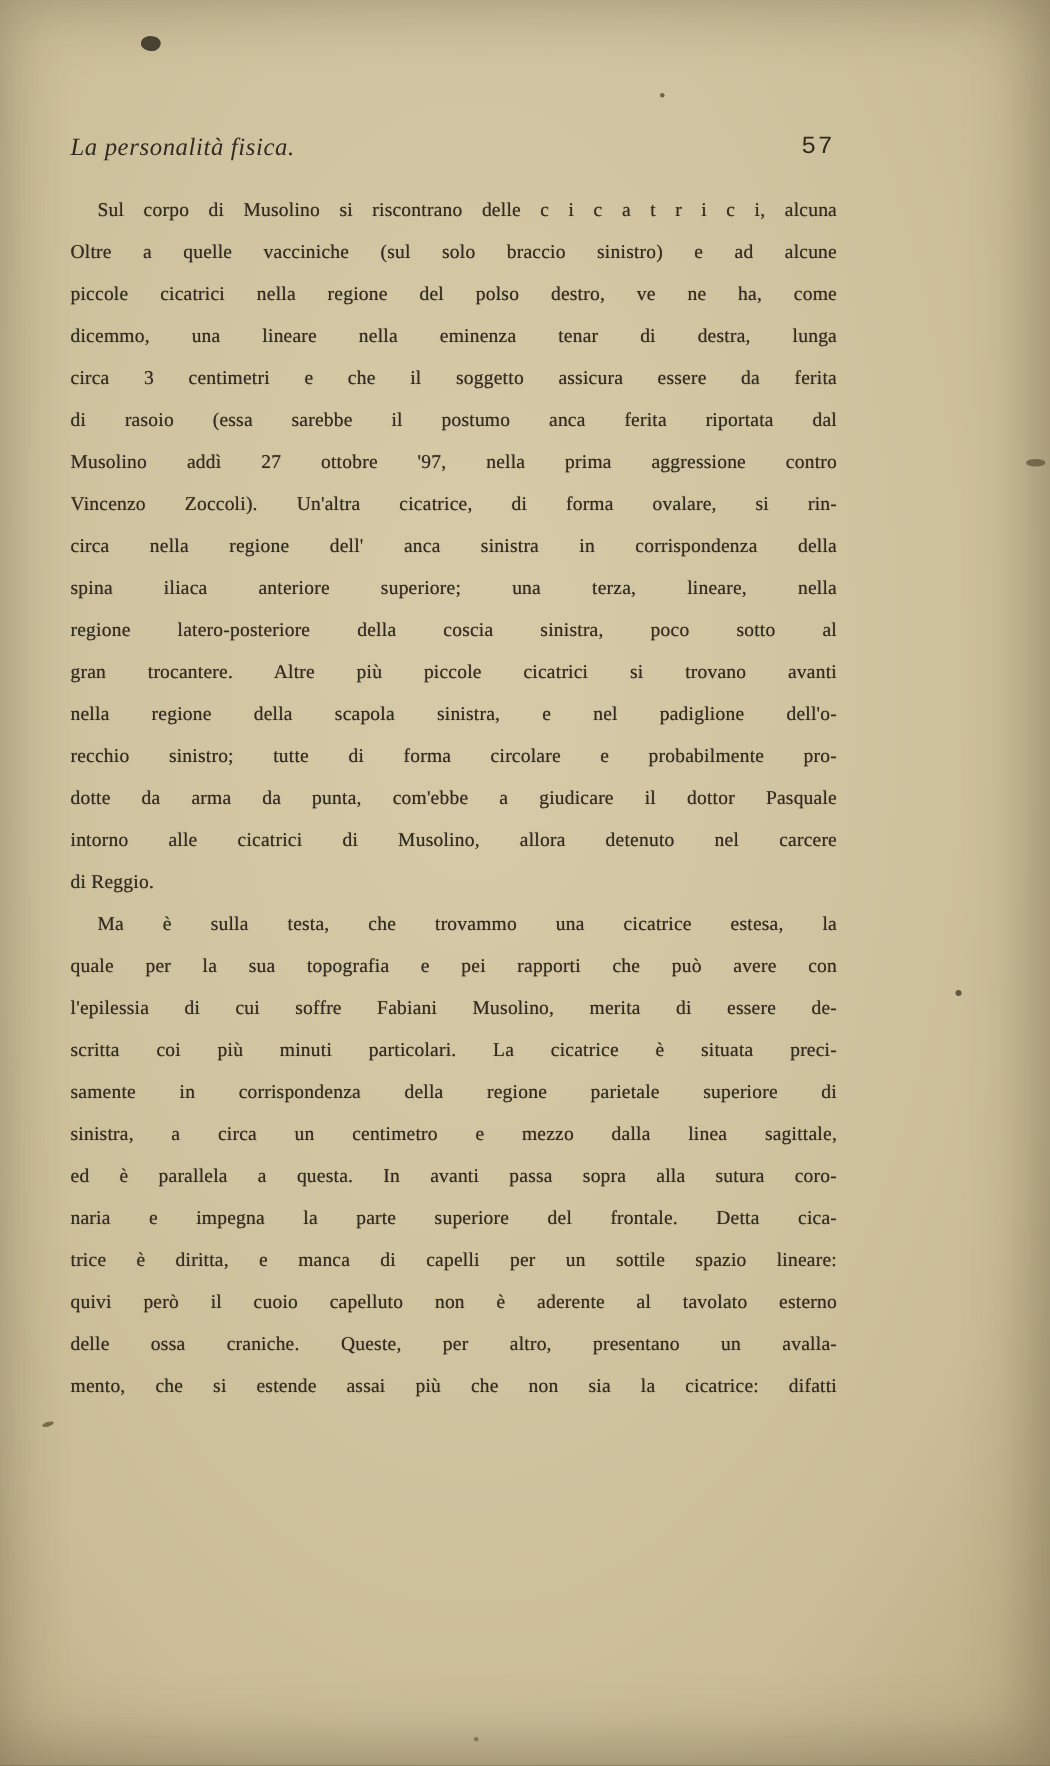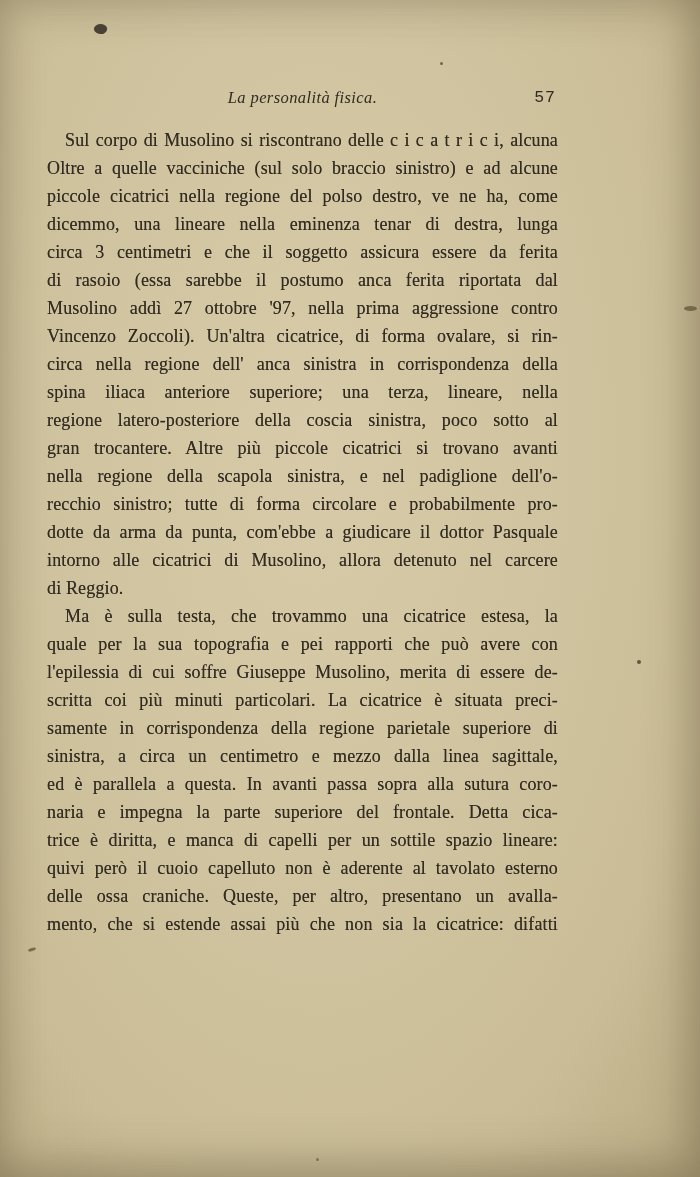--- a/index.html
+++ b/index.html
@@ -22,21 +22,21 @@
     color: #322b21;
   }
 
   
   .header {
     position: absolute;
     left: 47px;
     top: 88px;
     width: 511px;
     height: 22px;
-    text-align: center;
+    text-align: left;
     font-size: 16.5px;
     letter-spacing: 0.4px;
   }
   .running-title {
     font-style: italic;
   }
   .page-number {
     position: absolute;
     right: 2px;
     top: 0;
@@ -44,21 +44,21 @@
     letter-spacing: 1px;
     font-family: Liberation Mono, monospace;
   }
 
   
   .body-text {
     position: absolute;
     left: 47px;
     top: 126px;
     width: 511px;
-    font-size: 18px;
+    font-size: 13px;
     letter-spacing: 0.15px;
     text-shadow: 0 0 0.6px rgba(50, 43, 33, 0.65);
   }
   .paragraph {
     margin: 0;
   }
   .line {
     height: 28px;
     line-height: 28px;
     white-space: nowrap;
@@ -144,21 +144,21 @@
         <div class="line">gran trocantere. Altre più piccole cicatrici si trovano avanti</div>
         <div class="line">nella regione della scapola sinistra, e nel padiglione dell'o-</div>
         <div class="line">recchio sinistro; tutte di forma circolare e probabilmente pro-</div>
         <div class="line">dotte da arma da punta, com'ebbe a giudicare il dottor Pasquale</div>
         <div class="line">intorno alle cicatrici di Musolino, allora detenuto nel carcere</div>
         <div class="line last">di Reggio.</div>
       </div>
       <div class="paragraph">
         <div class="line first">Ma è sulla testa, che trovammo una cicatrice estesa, la</div>
         <div class="line">quale per la sua topografia e pei rapporti che può avere con</div>
-        <div class="line">l'epilessia di cui soffre Giuseppe Musolino, merita di essere de-</div>
+        <div class="line">l'epilessia di cui soffre Fabiani Musolino, merita di essere de-</div>
         <div class="line">scritta coi più minuti particolari. La cicatrice è situata preci-</div>
         <div class="line">samente in corrispondenza della regione parietale superiore di</div>
         <div class="line">sinistra, a circa un centimetro e mezzo dalla linea sagittale,</div>
         <div class="line">ed è parallela a questa. In avanti passa sopra alla sutura coro-</div>
         <div class="line">naria e impegna la parte superiore del frontale. Detta cica-</div>
         <div class="line">trice è diritta, e manca di capelli per un sottile spazio lineare:</div>
         <div class="line">quivi però il cuoio capelluto non è aderente al tavolato esterno</div>
         <div class="line">delle ossa craniche. Queste, per altro, presentano un avalla-</div>
         <div class="line">mento, che si estende assai più che non sia la cicatrice: difatti</div>
       </div>

